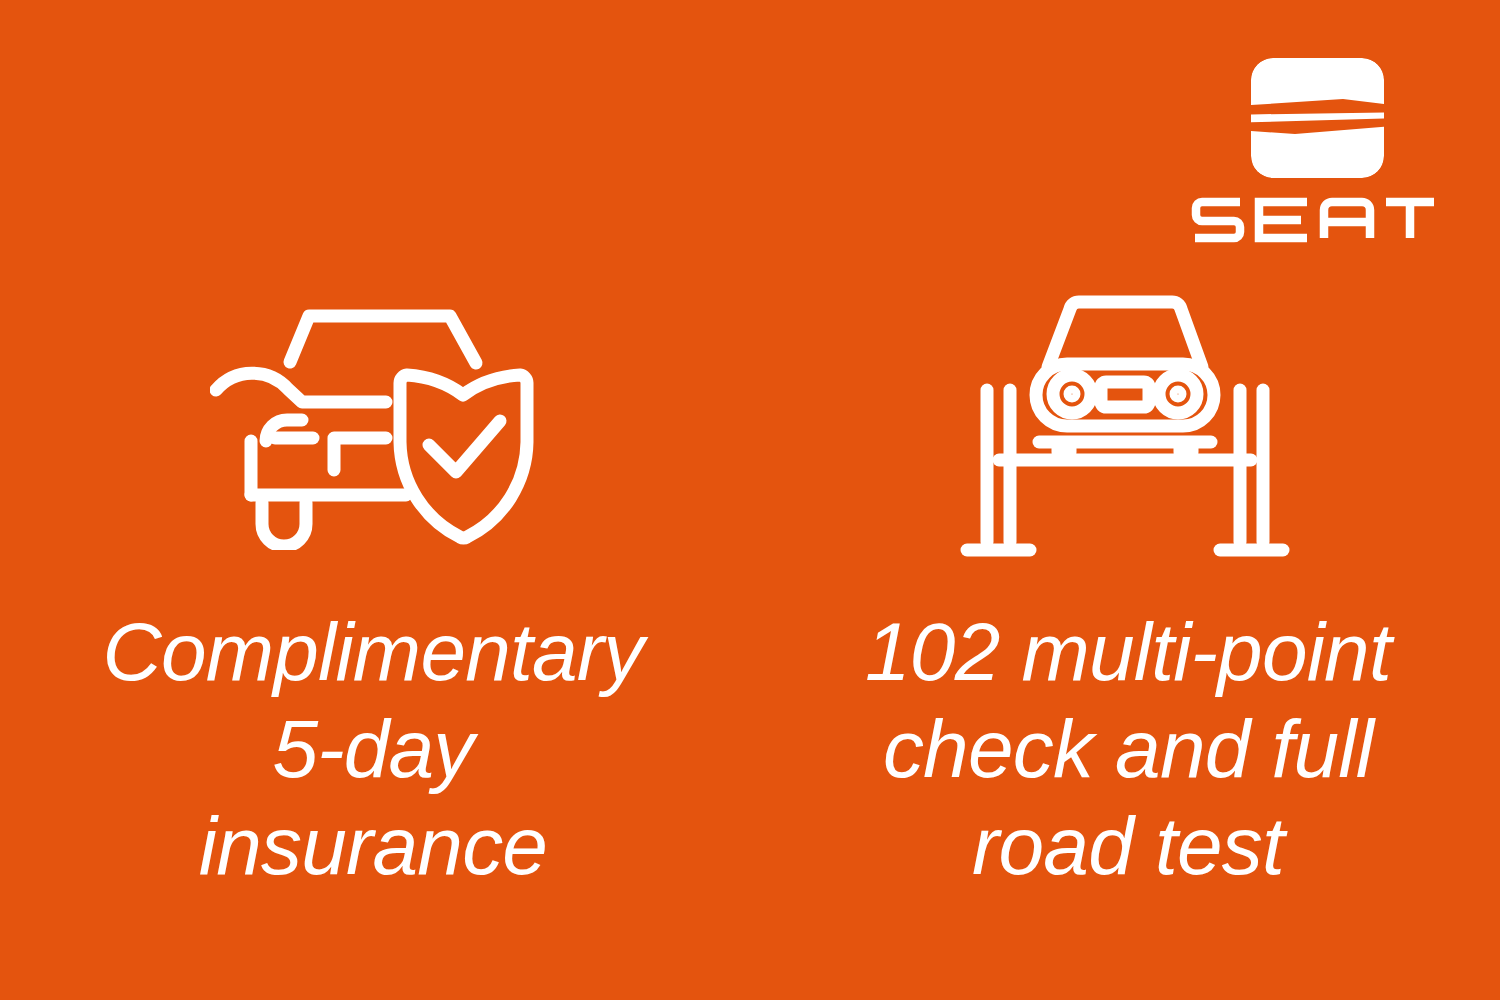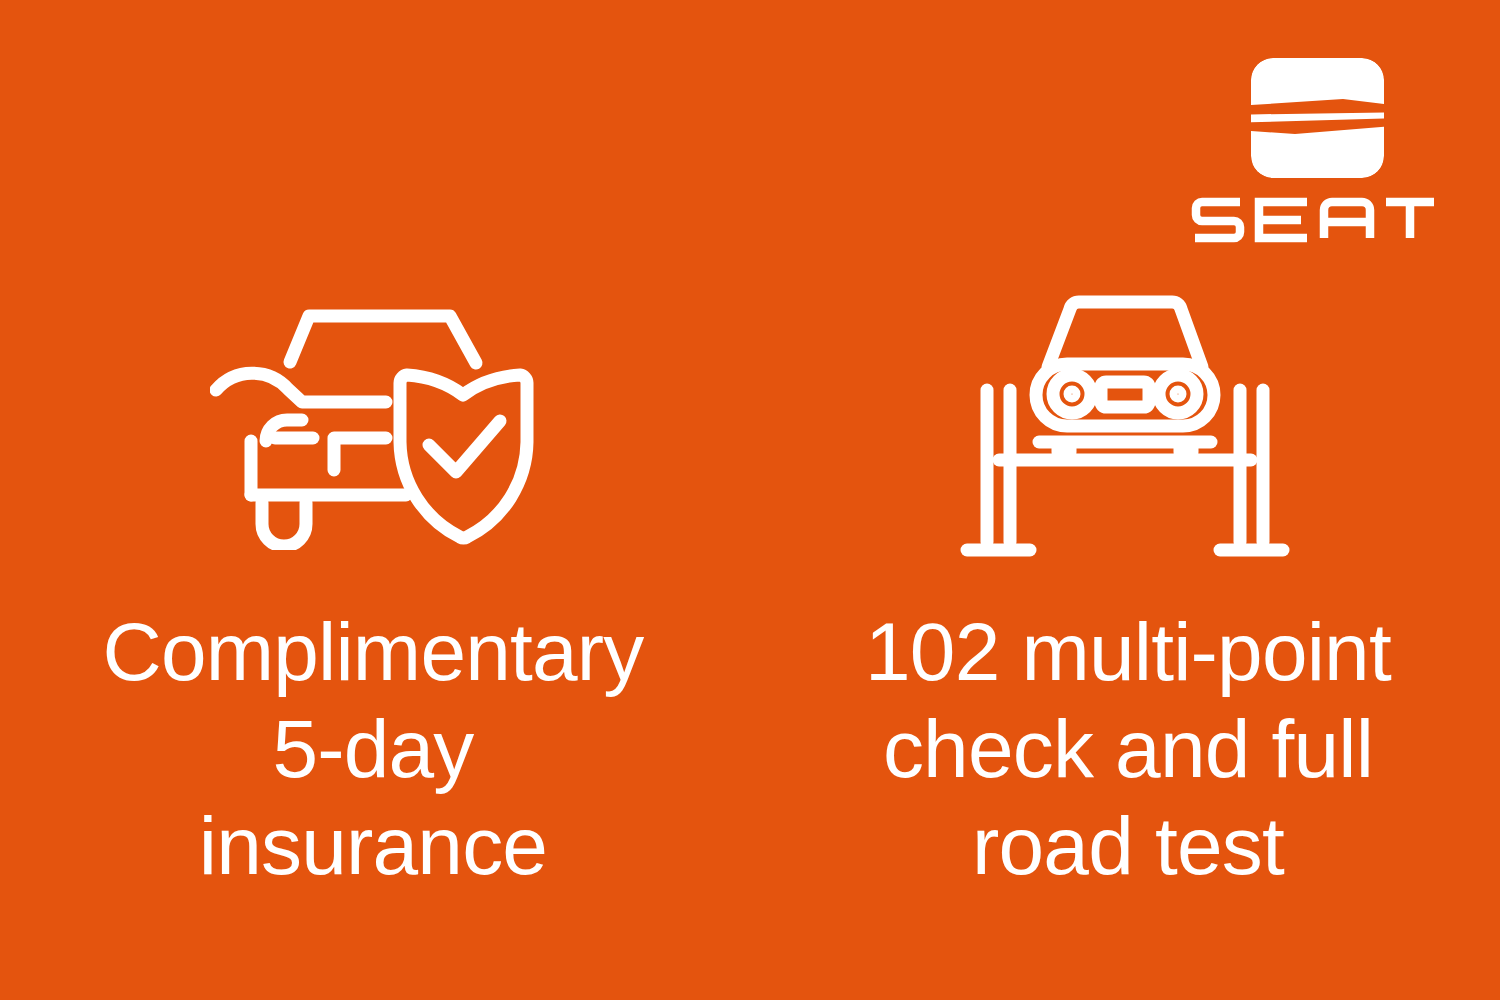--- a/index.html
+++ b/index.html
@@ -47,20 +47,21 @@
 
   
   .columns {
     position: absolute;
     left: 0;
     top: 0;
     width: 1500px;
     height: 1000px;
     display: flex;
     flex-direction: row;
+    font-style: italic;
   }
   .column {
     position: relative;
     width: 750px;
     height: 1000px;
   }
 
   .feature-icon {
     position: absolute;
     left: 50%;

